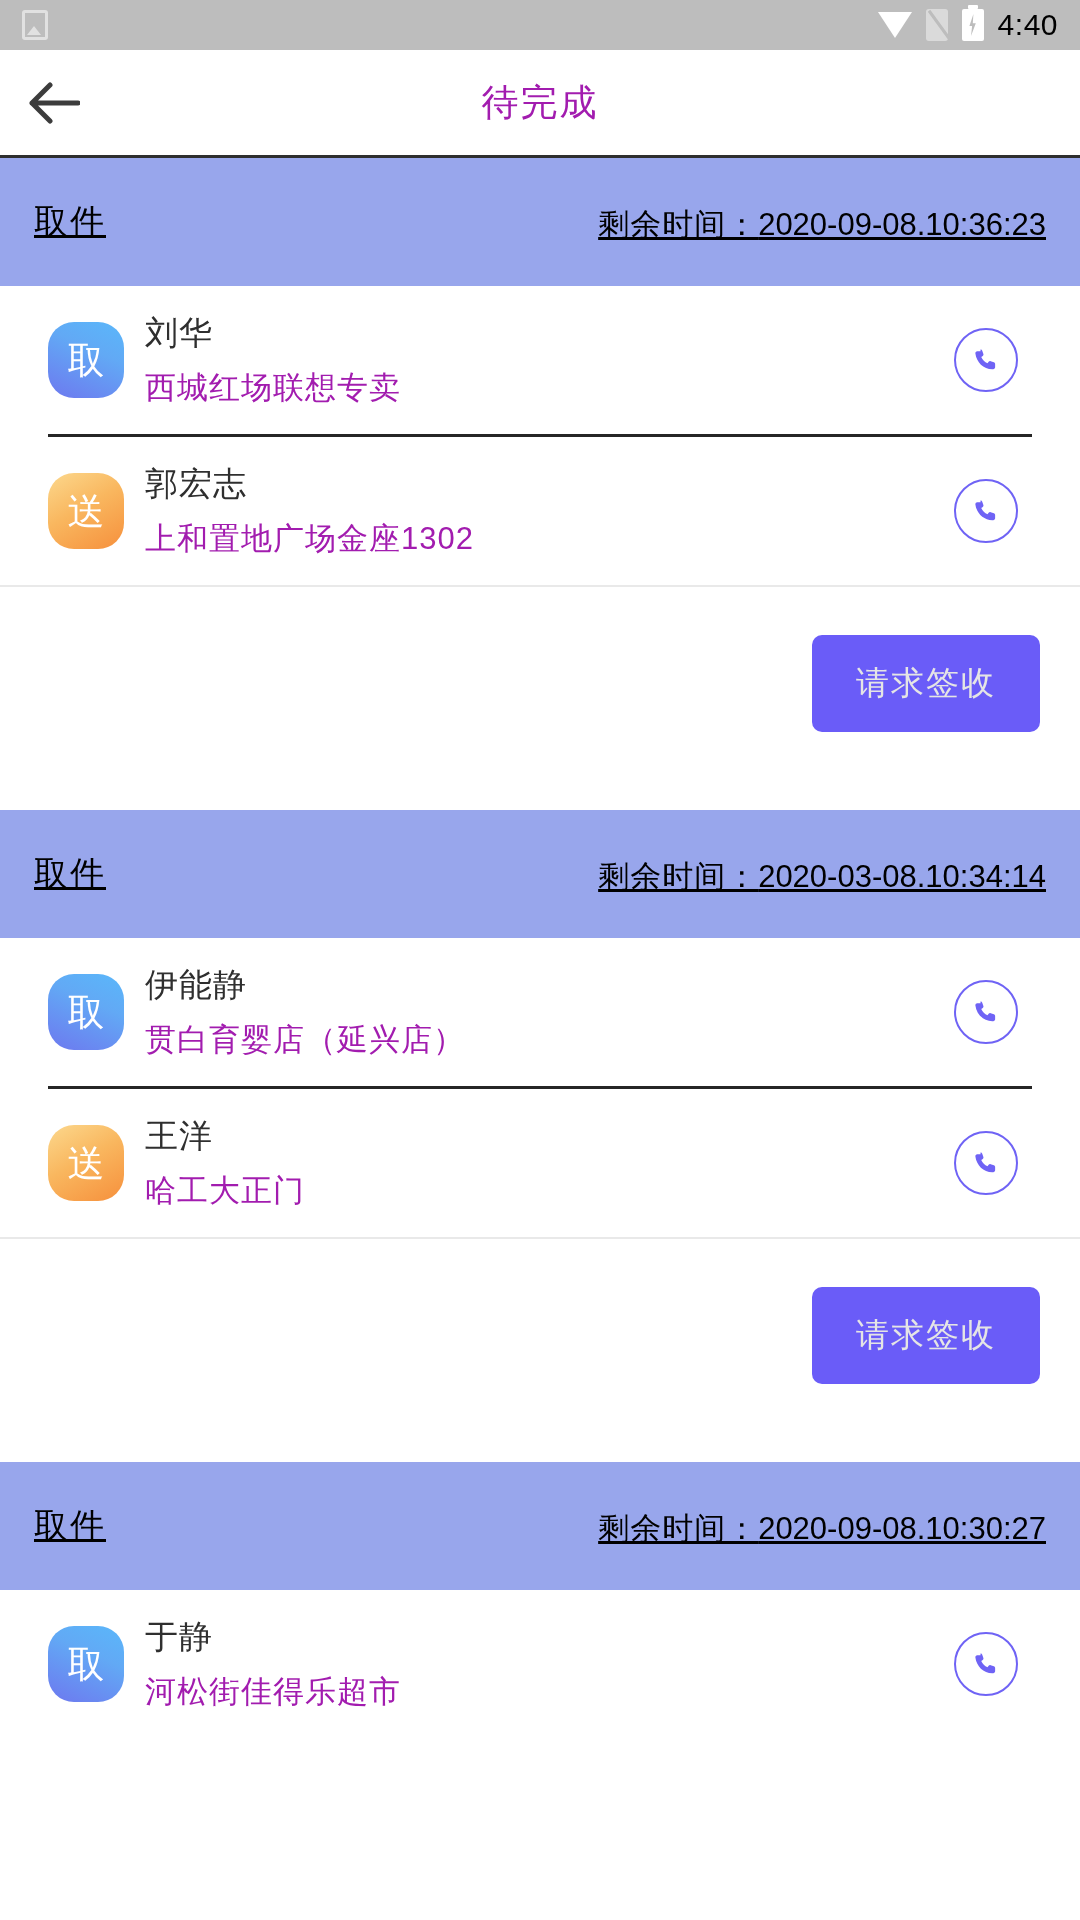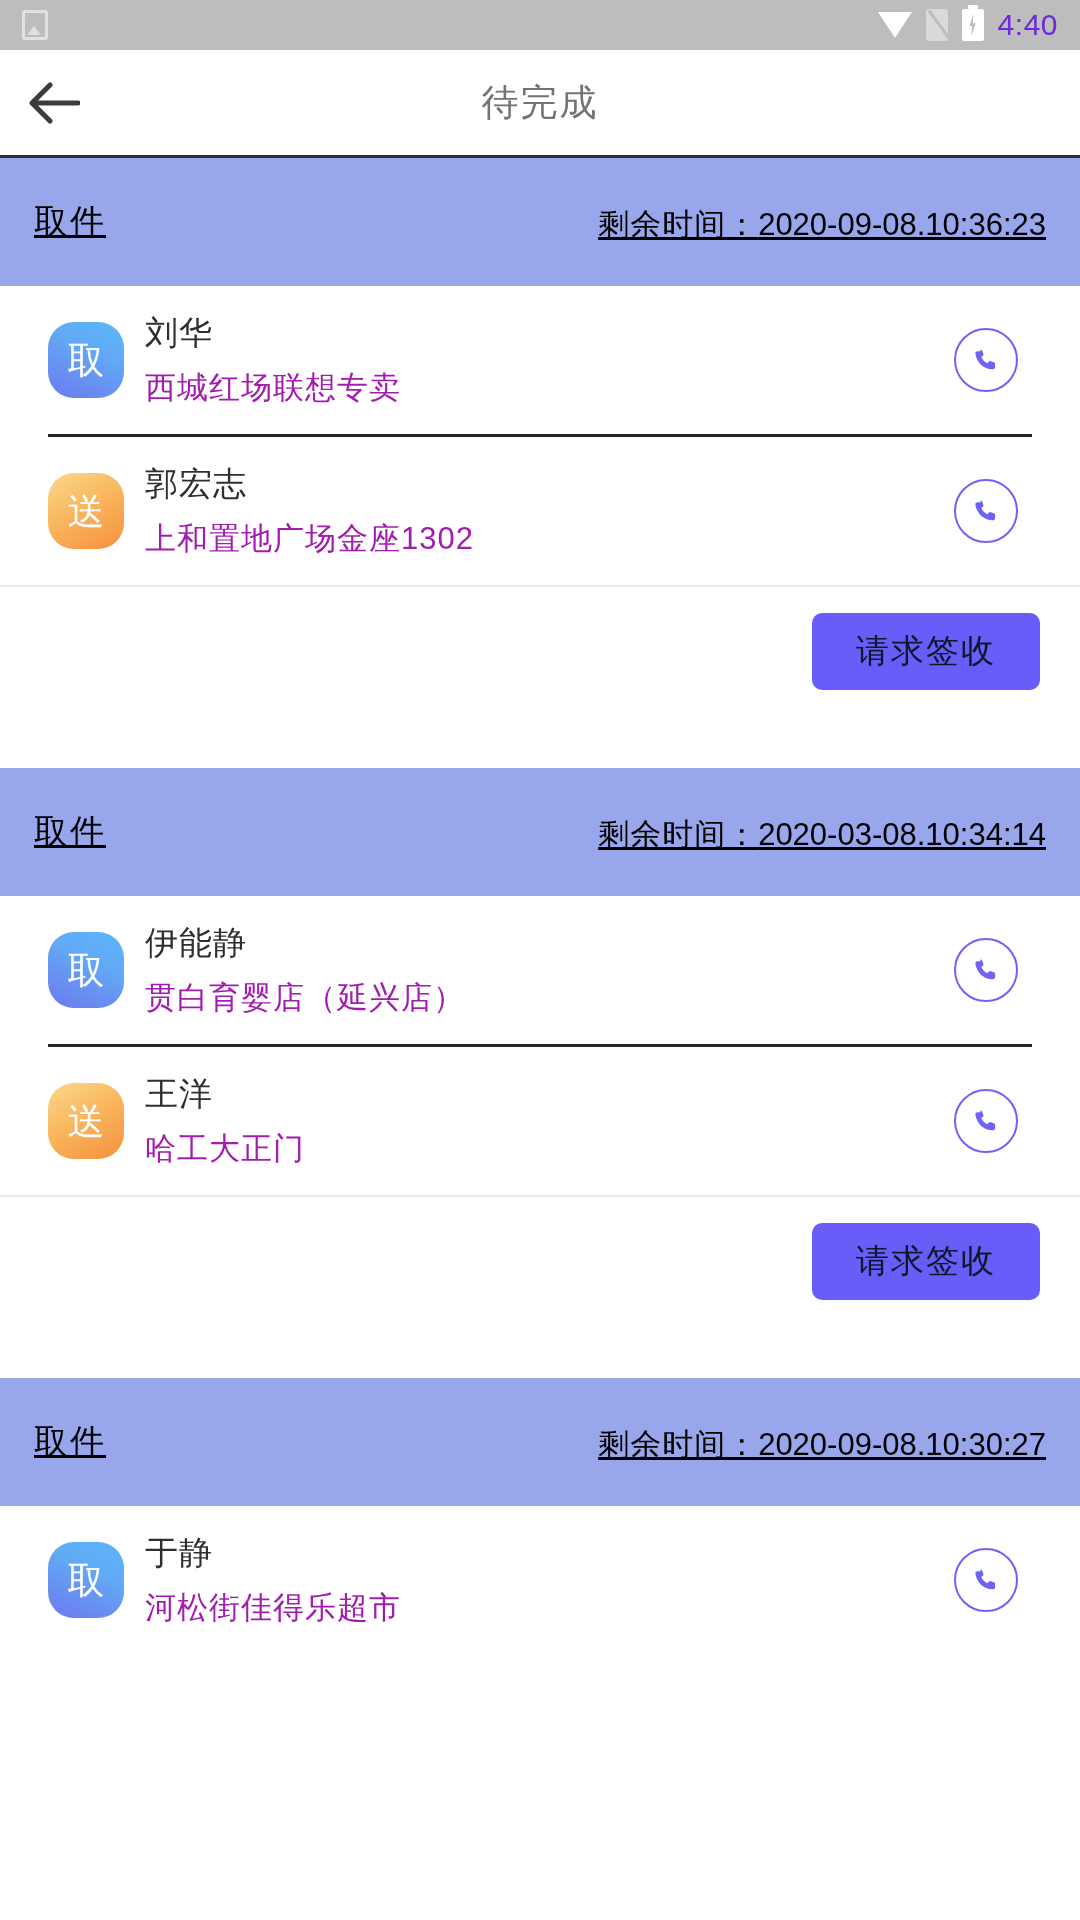--- a/index.html
+++ b/index.html
@@ -12,21 +12,21 @@
   
   .statusbar{
     height:50px; width:100%;
     background:#bdbdbd;
     display:flex; align-items:center;
     padding:0 22px;
     color:#ffffff;
   }
   .sb-left{ display:flex; align-items:center; gap:10px; }
   .sb-right{ margin-left:auto; display:flex; align-items:center; gap:14px; }
-  .sb-time{ font-size:30px; letter-spacing:.5px; color:#6d28d9; }
+  .sb-time{ font-size:30px; letter-spacing:.5px; color:#000000; }
 
   .icon-photo{ width:26px; height:30px; position:relative; opacity:.55; }
   .icon-photo:before{
     content:""; position:absolute; inset:0;
     border:3px solid #ffffff; border-radius:3px;
   }
   .icon-photo:after{
     content:""; position:absolute; left:5px; bottom:5px;
     width:0;height:0;
     border-left:7px solid transparent; border-right:7px solid transparent;
@@ -75,21 +75,21 @@
     position:relative;
   }
   .back-btn{
     width:96px; height:96px;
     display:flex; align-items:center; justify-content:center;
     margin-left:6px; cursor:pointer;
   }
   .back-arrow{ display:block; }
   .appbar-title{
     position:absolute; left:0; right:0; text-align:center;
-    font-size:37px; color:#737373; letter-spacing:2px;
+    font-size:37px; color:#a21caf; letter-spacing:2px;
     pointer-events:none;
   }
   .appbar-rule{
     width:100%; height:3px; background:#2e2e2e;
   }
 
   
   .list{ width:100%; background:#ffffff; }
 
   .order-card{ width:100%; background:#ffffff; }
@@ -150,25 +150,26 @@
   }
   .card-sep{
     height:2px; background:#e9e9e9; width:100%;
   }
 
   .card-actions{
     padding:26px 40px 34px 40px;
     display:flex; justify-content:flex-end;
   }
   .sign-btn{
-    background:#6a5cf8; color:#0f172a;
+    background:#6a5cf8; color:#e5e5e5;
     font-size:33px; letter-spacing:2px;
     border:none; border-radius:10px;
-    padding:16px 44px; cursor:pointer;
+    padding:26px 44px; cursor:pointer;
     font-family:inherit;
+    margin-top:22px;
   }
 </style>
 </head>
 <body>
 
 <div class="statusbar">
   <div class="sb-left">
     <span class="icon-photo"></span>
   </div>
   <div class="sb-right">

